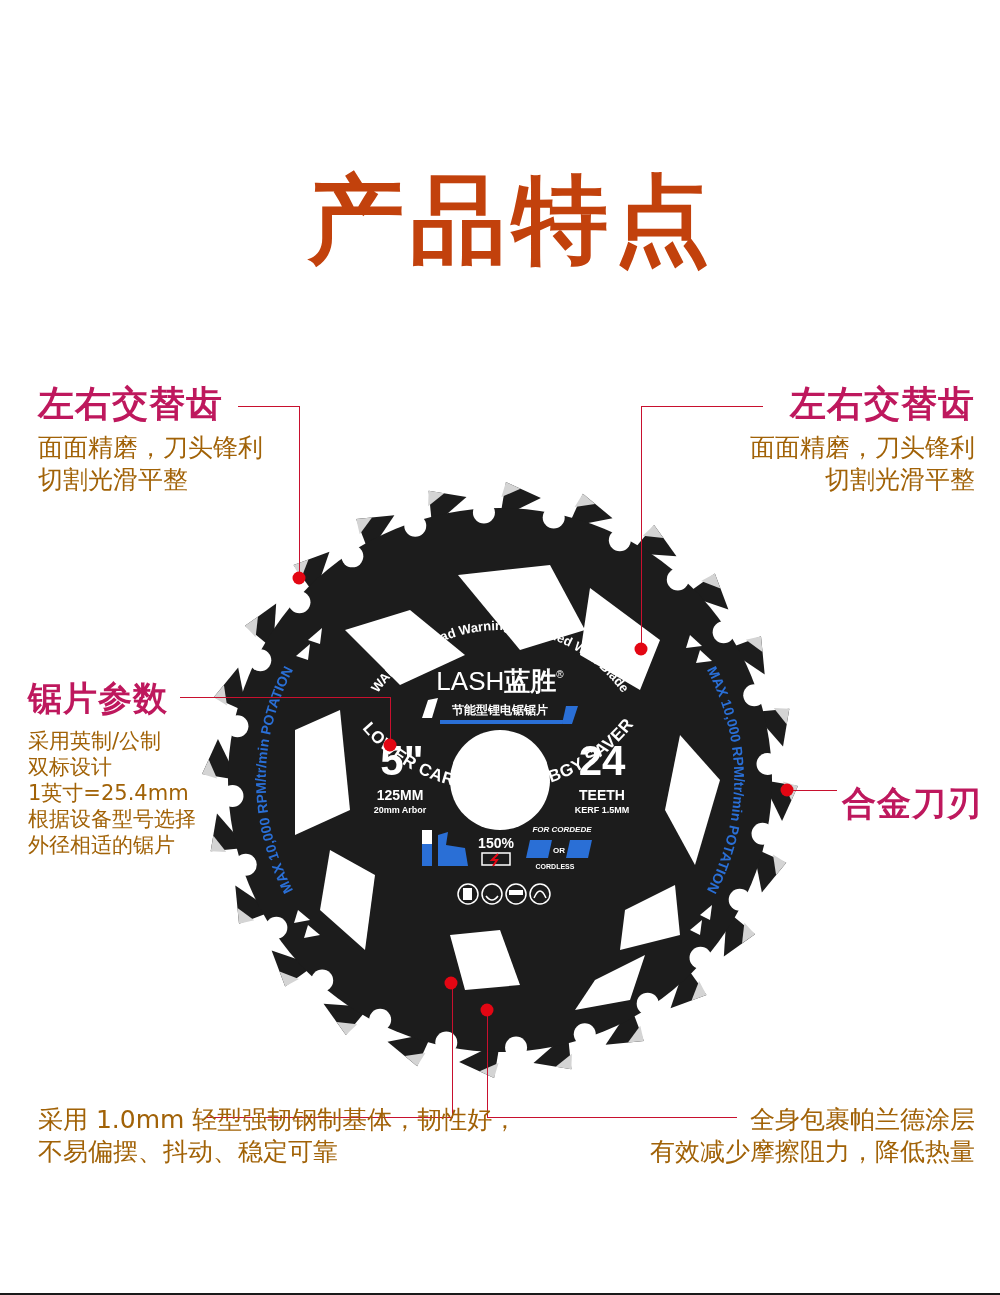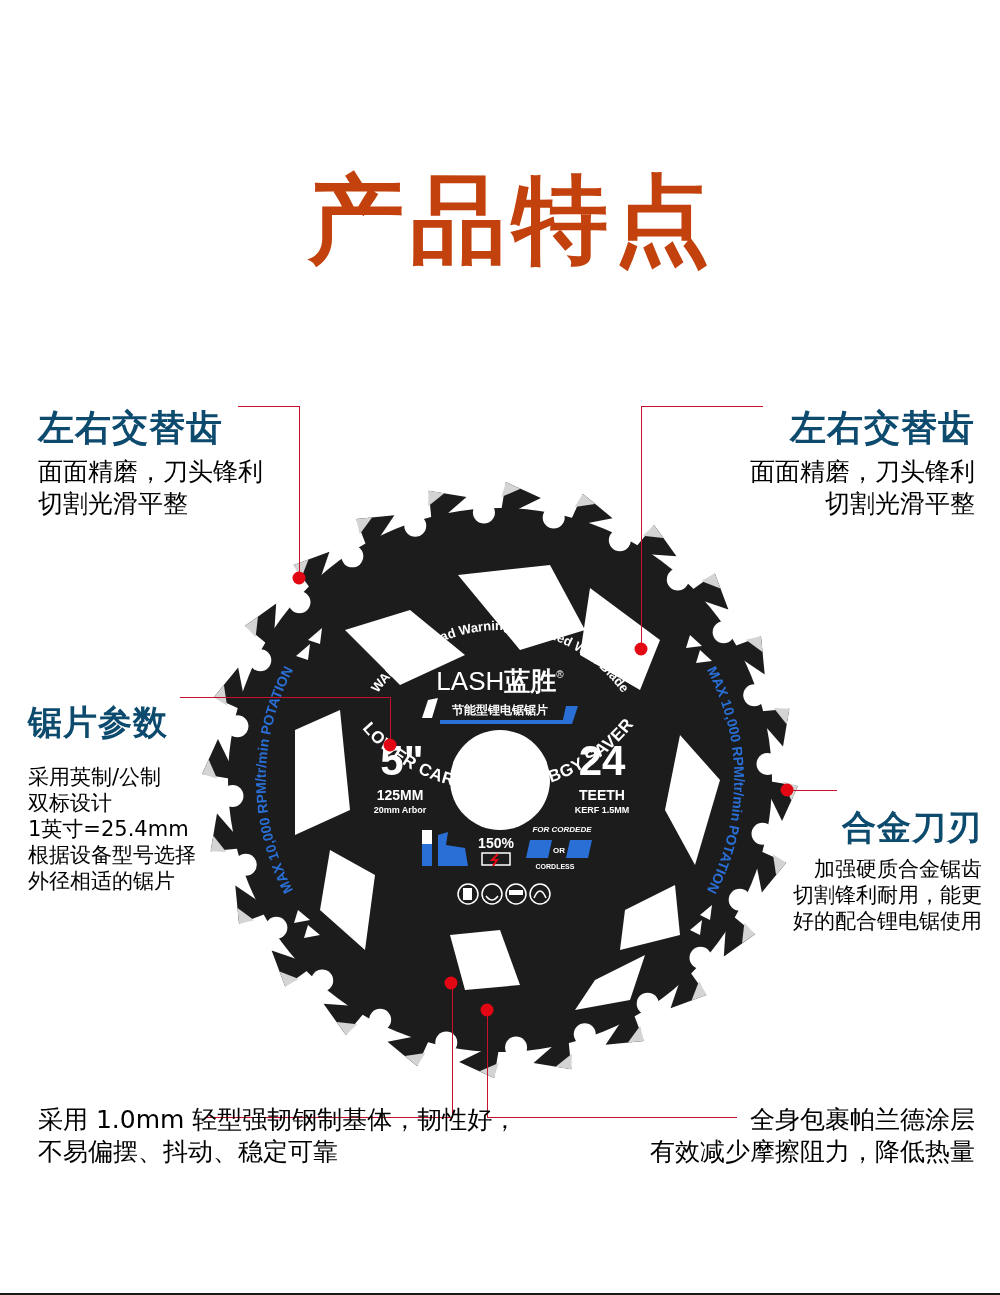--- a/index.html
+++ b/index.html
@@ -8,22 +8,22 @@
     background: #ffffff;
     font-family: "DejaVu Sans", "Liberation Sans", sans-serif;
     color: #1e1e1e;
   }
   .page-title {
     position: absolute; left: 12px; width: 1000px; top: 160px;
     text-align: center; font-size: 96px; font-weight: bold; letter-spacing: 6px;
     line-height: 120px; color: #c2410c;
   }
   .callout { position: absolute; }
-  .callout .heading { font-size: 36px; font-weight: bold; color: #0c4a6e; line-height: 44px; letter-spacing: 1px; margin-top: 24px; }
-  .callout .desc { font-size: 25px; line-height: 32px; color: #000000; white-space: pre-line; }
+  .callout .heading { font-size: 36px; font-weight: bold; color: #be185d; line-height: 44px; letter-spacing: 1px; }
+  .callout .desc { font-size: 25px; line-height: 32px; color: #a16207; white-space: pre-line; }
   .callout.small .heading { font-size: 34px; }
   .callout.small .desc { font-size: 21px; line-height: 26px; }
   .right { text-align: right; }
 
   .leader { position: absolute; background: #c8102e; }
   .dot { position: absolute; width: 13px; height: 13px; border-radius: 50%; background: #e30613; transform: translate(-50%, -50%); }
 
   #blade { position: absolute; left: 200px; top: 480px; width: 600px; height: 600px; }
   .bottom-rule { position: absolute; left: 0; bottom: 0; width: 1000px; height: 2px; background: #1a1a1a; }
 </style>
@@ -250,32 +250,29 @@
 </div>
 
 <div class="callout right" style="right:25px; top:382px;">
   <div class="heading">左右交替齿</div>
   <div class="desc" style="margin-top:6px;">面面精磨，刀头锋利
 切割光滑平整</div>
 </div>
 
 <div class="callout small" style="left:28px; top:676px;">
   <div class="heading">锯片参数</div>
-  <div class="desc" style="margin-top:20px;">采用英制/公制
+  <div class="desc" style="margin-top:8px;">采用英制/公制
 双标设计
 1英寸=25.4mm
 根据设备型号选择
 外径相适的锯片</div>
 </div>
 
 <div class="callout small right" style="right:18px; top:782px;font-family:Liberation Serif, serif;">
   <div class="heading">合金刀刃</div>
-  <div class="desc" style="margin-top:6px;">加强硬质合金锯齿
-切割锋利耐用，能更
-好的配合锂电锯使用</div>
 </div>
 
 <div class="callout" style="left:38px; top:1096px;">
   <div class="desc" style="margin-top:8px;">采用 1.0mm 轻型强韧钢制基体，韧性好，
 不易偏摆、抖动、稳定可靠</div>
 </div>
 
 <div class="callout right" style="right:25px; top:1096px;">
   <div class="desc" style="margin-top:8px;">全身包裹帕兰德涂层
 有效减少摩擦阻力，降低热量</div>

